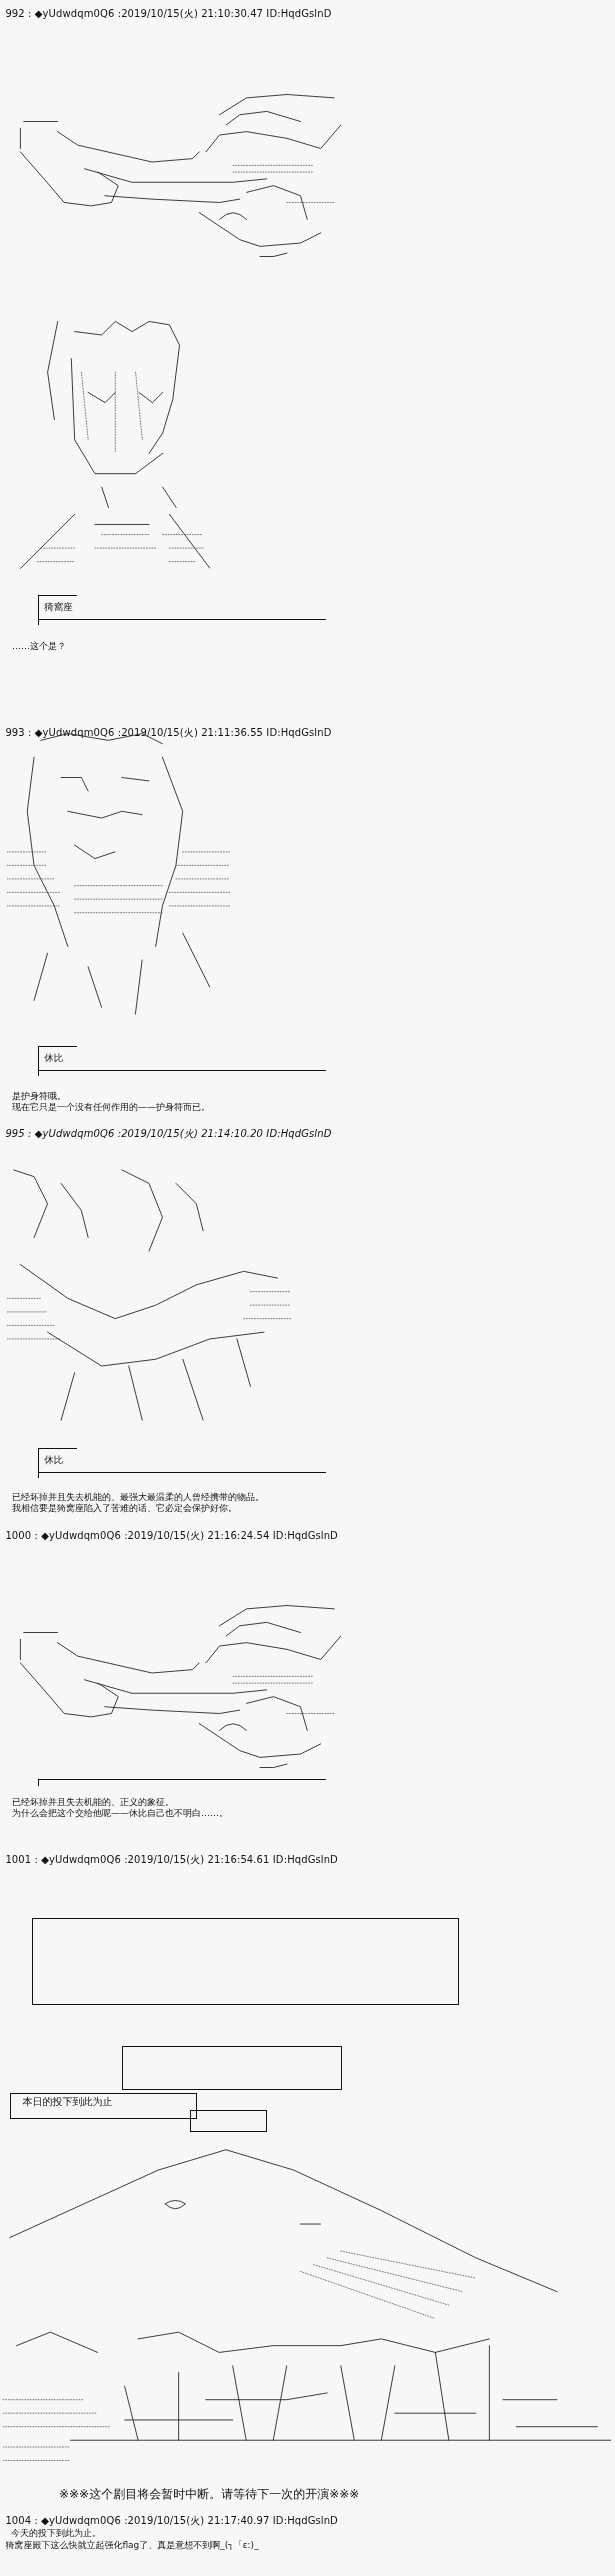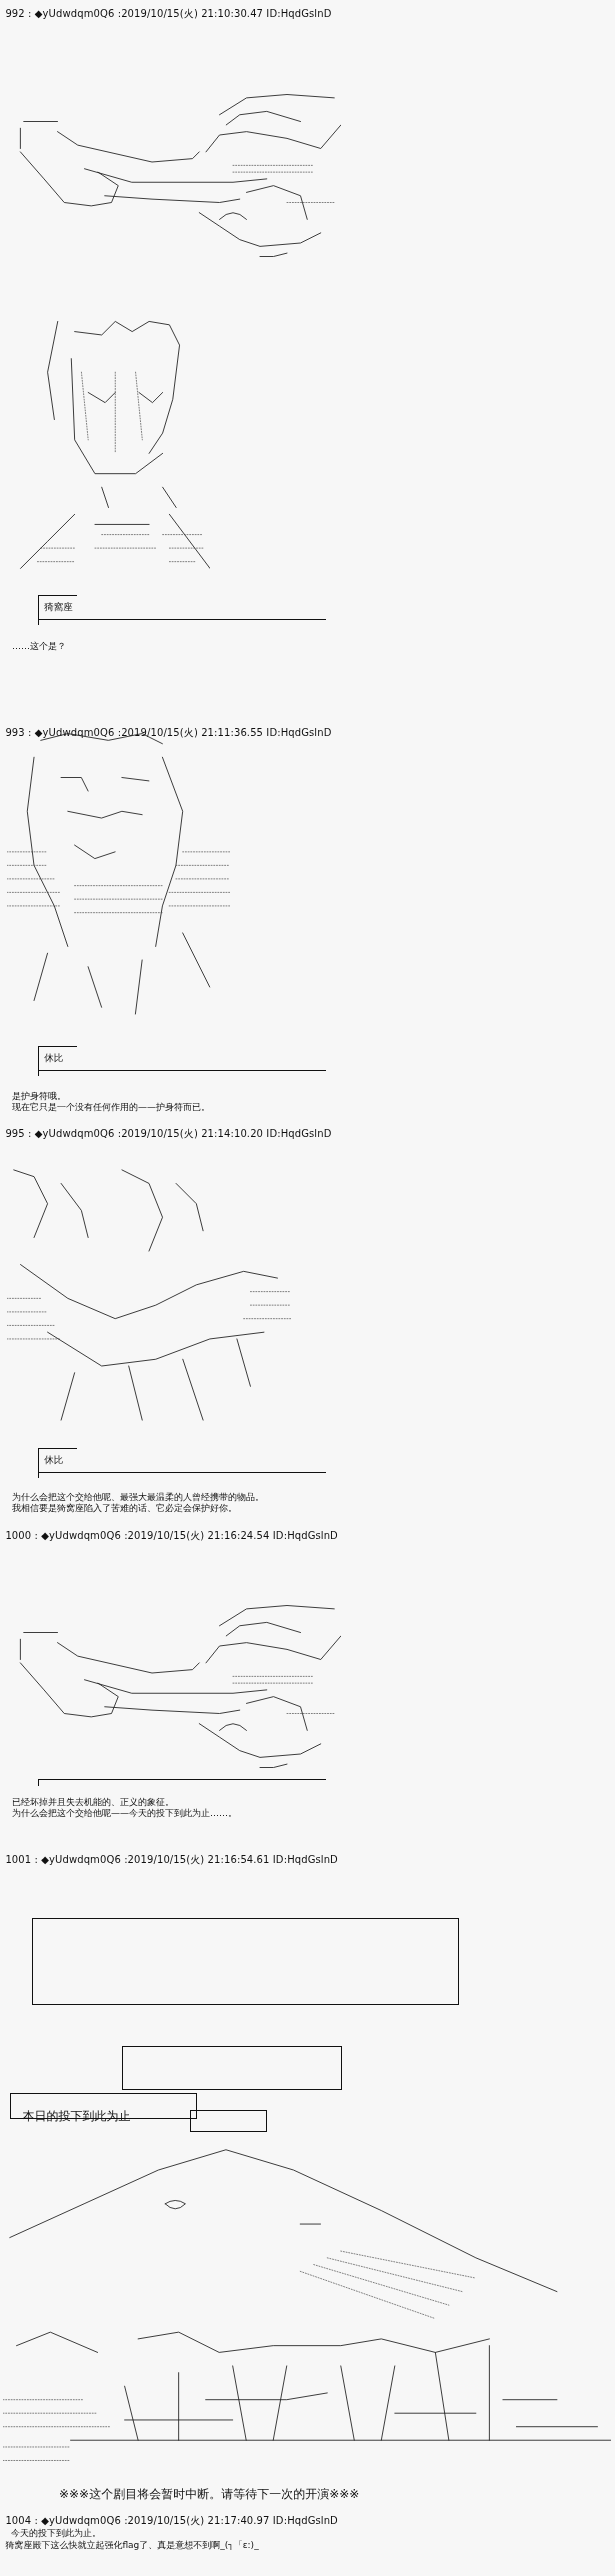--- a/index.html
+++ b/index.html
@@ -67,68 +67,68 @@
 
 <div class="name-box" style="left:9.5px;top:1046px;width:291px;height:34px;">
   <div class="tl-h"></div>
     <div class="tl-v"></div>
     <div class="line"></div>
   <span class="lbl">休比</span>
 </div>
 <div class="abs txt" style="left:12px;top:1091px;">是护身符哦。</div>
 <div class="abs txt" style="left:12px;top:1102px;">现在它只是一个没有任何作用的——护身符而已。</div>
 
-<div class="abs hdr" style="left:5.4px;top:1127px;">995 : ◆yUdwdqm0Q6 :2019/10/15(火) 21:14:10.20 ID:HqdGslnD</div>
+<div class="abs hdr" style="left:5.4px;top:1127px;font-style:italic;">995 : ◆yUdwdqm0Q6 :2019/10/15(火) 21:14:10.20 ID:HqdGslnD</div>
 
 <div class="art" style="left:6.8px;top:1163px;width:284px;height:264px;">
   <svg viewBox="0 0 420 390">
     <path d="M10 10 L40 20 L60 60 L40 110 M80 30 L110 70 L120 110 M170 10 L210 30 L230 80 L210 130 M250 30 L280 60 L290 100"></path>
     <path d="M20 150 L90 200 L160 230 L220 210 L280 180 L350 160 L400 170 M60 250 L140 300 L220 290 L300 260 L380 250"></path>
     <path d="M100 310 L80 380 M180 300 L200 380 M260 290 L290 380 M340 260 L360 330"></path>
     <path class="dot" d="M0 200 L50 200 M0 220 L60 220 M0 240 L70 240 M0 260 L80 260 M360 190 L420 190 M360 210 L420 210 M350 230 L420 230"></path>
   </svg>
 </div>
 
 <div class="name-box" style="left:9.5px;top:1448px;width:291px;height:34px;">
   <div class="tl-h"></div>
     <div class="tl-v"></div>
     <div class="line"></div>
   <span class="lbl">休比</span>
 </div>
-<div class="abs txt" style="left:12px;top:1492px;">为什么会把这个交给他呢、最强大最温柔的人曾经携带的物品。</div>
+<div class="abs txt" style="left:12px;top:1492px;">已经坏掉并且失去机能的、最强大最温柔的人曾经携带的物品。</div>
 <div class="abs txt" style="left:12px;top:1503px;">我相信要是猗窝座陷入了苦难的话、它必定会保护好你。</div>
 
 <div class="abs hdr" style="left:5.4px;top:1529px;">1000 : ◆yUdwdqm0Q6 :2019/10/15(火) 21:16:24.54 ID:HqdGslnD</div>
 
 <div class="art" style="left:17px;top:1595px;width:324px;height:183px;">
   <svg viewBox="0 0 480 270">
     <path d="M10 55 L60 55 M5 65 L5 95 M5 100 L40 140 L70 175 L110 180 L140 175 L150 150 L120 130"></path>
     <path d="M60 70 L90 90 L200 115 L260 110 L270 100 M100 125 L170 145 L320 145 L370 140 M130 165 L200 170 L300 175 L330 170"></path>
     <path d="M300 45 L340 20 L400 15 L470 20 M310 60 L330 45 L370 40 L420 55 M280 100 L300 75 L340 70 L400 80 L450 95 L480 60"></path>
     <path d="M340 160 L380 150 L420 165 L430 200 M270 190 L300 210 L330 230 L360 240 L420 235 L450 220"></path>
     <path d="M360 255 L380 255 L400 250 M300 200 Q320 180 340 200"></path>
     <path class="dot" d="M320 120 L440 120 M320 130 L440 130 M400 175 L470 175"></path>
   </svg>
 </div>
 
 <div class="name-box" style="left:9.5px;top:1779px;width:291px;height:6.8px;">
   <div class="tl-v" style="height:6.8px;"></div>
   <div class="line" style="top:0;"></div>
 </div>
 <div class="abs txt" style="left:12px;top:1797px;">已经坏掉并且失去机能的、正义的象征。</div>
-<div class="abs txt" style="left:12px;top:1808px;">为什么会把这个交给他呢——今天的投下到此为止……。</div>
+<div class="abs txt" style="left:12px;top:1808px;">为什么会把这个交给他呢——休比自己也不明白……。</div>
 
 <div class="abs hdr" style="left:5.4px;top:1853px;">1001 : ◆yUdwdqm0Q6 :2019/10/15(火) 21:16:54.61 ID:HqdGslnD</div>
 
 <div class="rect" style="left:32px;top:1918px;width:427px;height:87px;"></div>
 <div class="rect" style="left:122px;top:2046px;width:220px;height:44px;"></div>
 <div class="rect" style="left:190px;top:2110px;width:77px;height:22px;"></div>
 
 <div class="rect" style="left:9.5px;top:2093px;width:187px;height:26px;">
-  <span class="abs" style="left:12px;top:14px;font-size:12px;">本日的投下到此为止</span>
+  <span class="abs" style="left:12px;top:1px;font-size:10px;">本日的投下到此为止</span>
 </div>
 
 <div class="art" style="left:3.4px;top:2143px;width:608px;height:331px;">
   <svg viewBox="0 0 900 490">
     <path d="M10 140 L120 90 L230 40 L330 10 L430 40 L560 100 L700 170 L820 220"></path>
     <path d="M240 90 Q255 80 270 90 Q255 105 240 90 M440 120 L470 120"></path>
     <path d="M20 300 L70 280 L140 310 M200 290 L260 280 L320 310 L400 300 L500 300 L560 290 L640 310 L720 290"></path>
     <path d="M180 360 L200 440 M260 340 L260 440 M340 330 L360 440 M420 330 L400 440 M500 330 L520 440 M580 330 L560 440 M640 310 L660 440 M720 300 L720 440"></path>
     <path d="M300 380 L420 380 L480 370 M180 410 L340 410 M580 400 L700 400 M740 380 L820 380 M760 420 L880 420"></path>
     <path d="M100 440 L900 440"></path>

